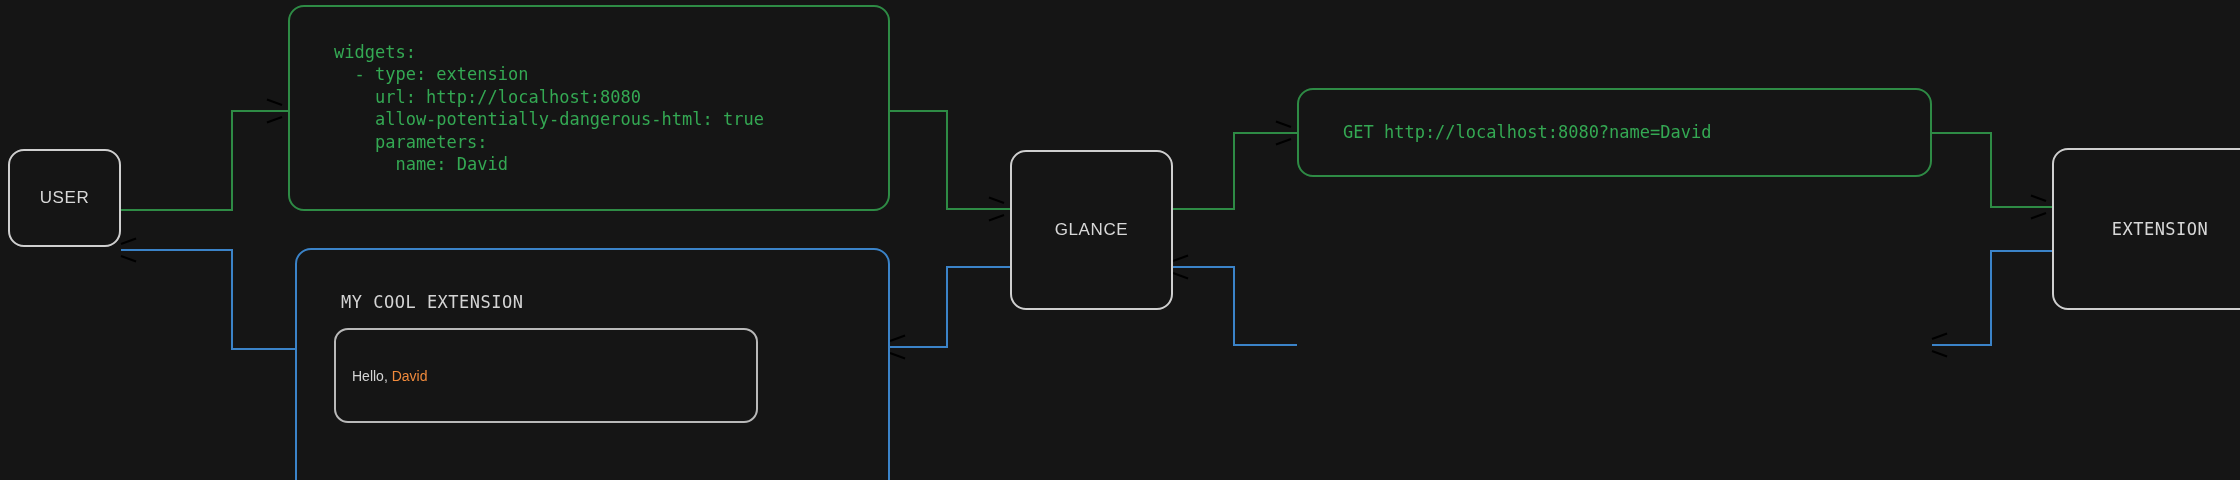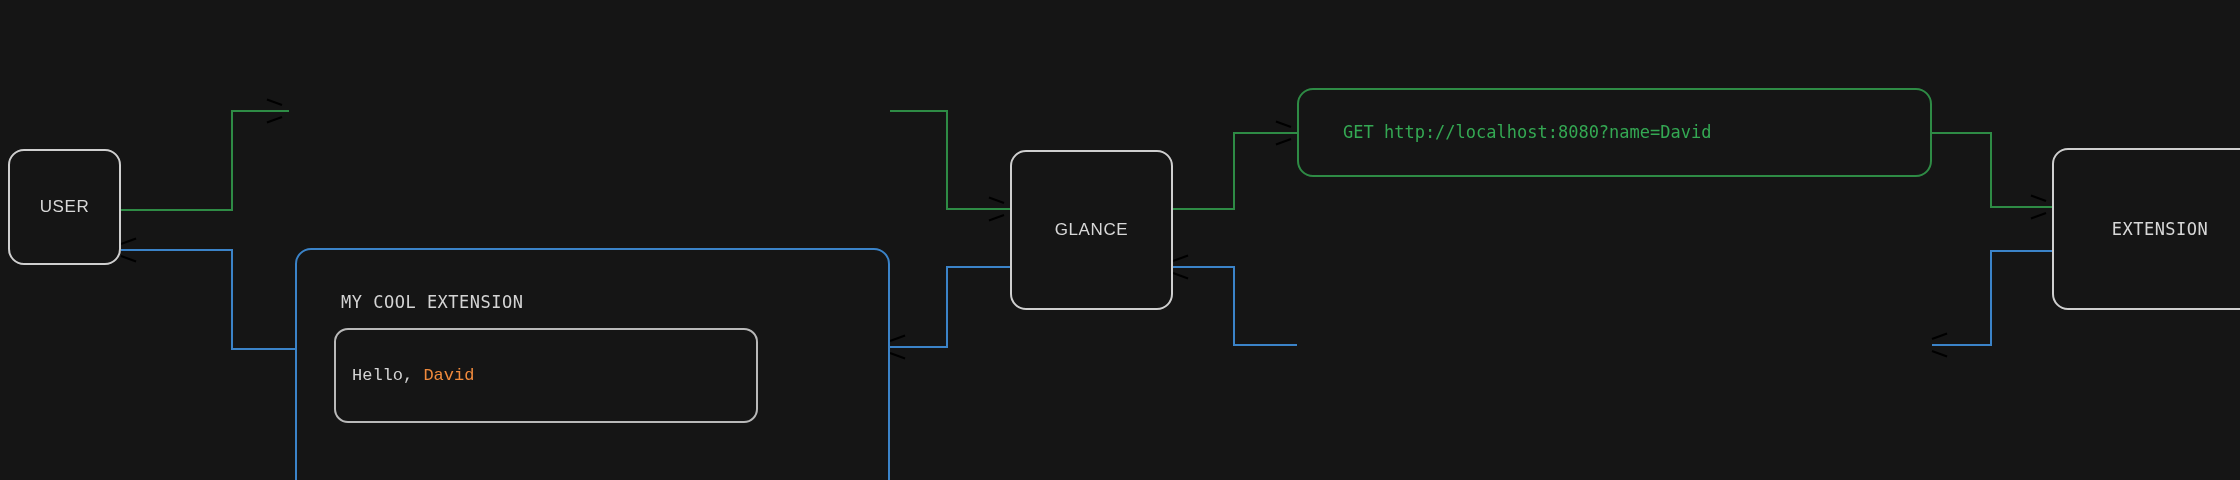--- a/index.html
+++ b/index.html
@@ -32,21 +32,21 @@
     font-family: "Liberation Sans", "DejaVu Sans", sans-serif;
     font-size: 17px;
     letter-spacing: 0.6px;
   }
   .node-mono {
     font-family: "DejaVu Sans Mono", "Liberation Mono", monospace;
     font-size: 17px;
     letter-spacing: 0.5px;
   }
 
-  #user-node   { left: 8px;    top: 149px; width: 113px; height: 116px; }
+  #user-node   { left: 8px;    top: 149px; width: 113px; height: 98px; }
   #glance-node { left: 1010px; top: 150px; width: 163px; height: 160px; }
   #ext-node    { left: 2052px; top: 148px; width: 216px; height: 162px; }
 
   
   .bubble {
     position: absolute;
     box-sizing: border-box;
     border: 2px solid;
     border-radius: 16px;
     background: #151515;
@@ -88,22 +88,22 @@
     margin: 16px 0 0 37px;
     width: 424px;
     height: 95px;
     border: 2px solid #b9b9b9;
     border-radius: 14px;
     display: flex;
     align-items: center;
     padding-left: 16px;
   }
   #widget-card .line {
-    font-family: Liberation Mono, monospace;
-    font-size: 17px;
+    font-family: Liberation Sans, sans-serif;
+    font-size: 14px;
     color: #d4d4d4;
   }
   .accent { color: #f08a3c; }
 
   
   .edge { position: absolute; }
   .seg-h { position: absolute; height: 0; border-top: 2px solid; }
   .seg-v { position: absolute; width: 0; border-left: 2px solid; }
   .g { border-color: #2e8b45; }
   .b { border-color: #3b83c8; }
@@ -202,20 +202,28 @@
   </div>
 
   <div class="node node-sans" id="glance-node">
     <span>GLANCE</span>
   </div>
 
   <div class="node node-mono" id="ext-node">
     <span>EXTENSION</span>
   </div>
 
+  <div class="bubble green" id="yaml-bubble">
+    <pre class="code green">widgets:
+  - type: extension
+    url: http://localhost:8080
+    allow-potentially-dangerous-html: true
+    parameters:
+      name: David</pre>
+  </div>
 
   <div class="bubble green" id="get-bubble">
     <pre class="code green">GET http://localhost:8080?name=David</pre>
   </div>
 
 
   <div class="bubble blue" id="widget-bubble">
     <div id="widget-title">MY COOL EXTENSION</div>
     <div id="widget-card">
       <div class="line"><span>Hello, </span><span class="accent">David</span></div>

